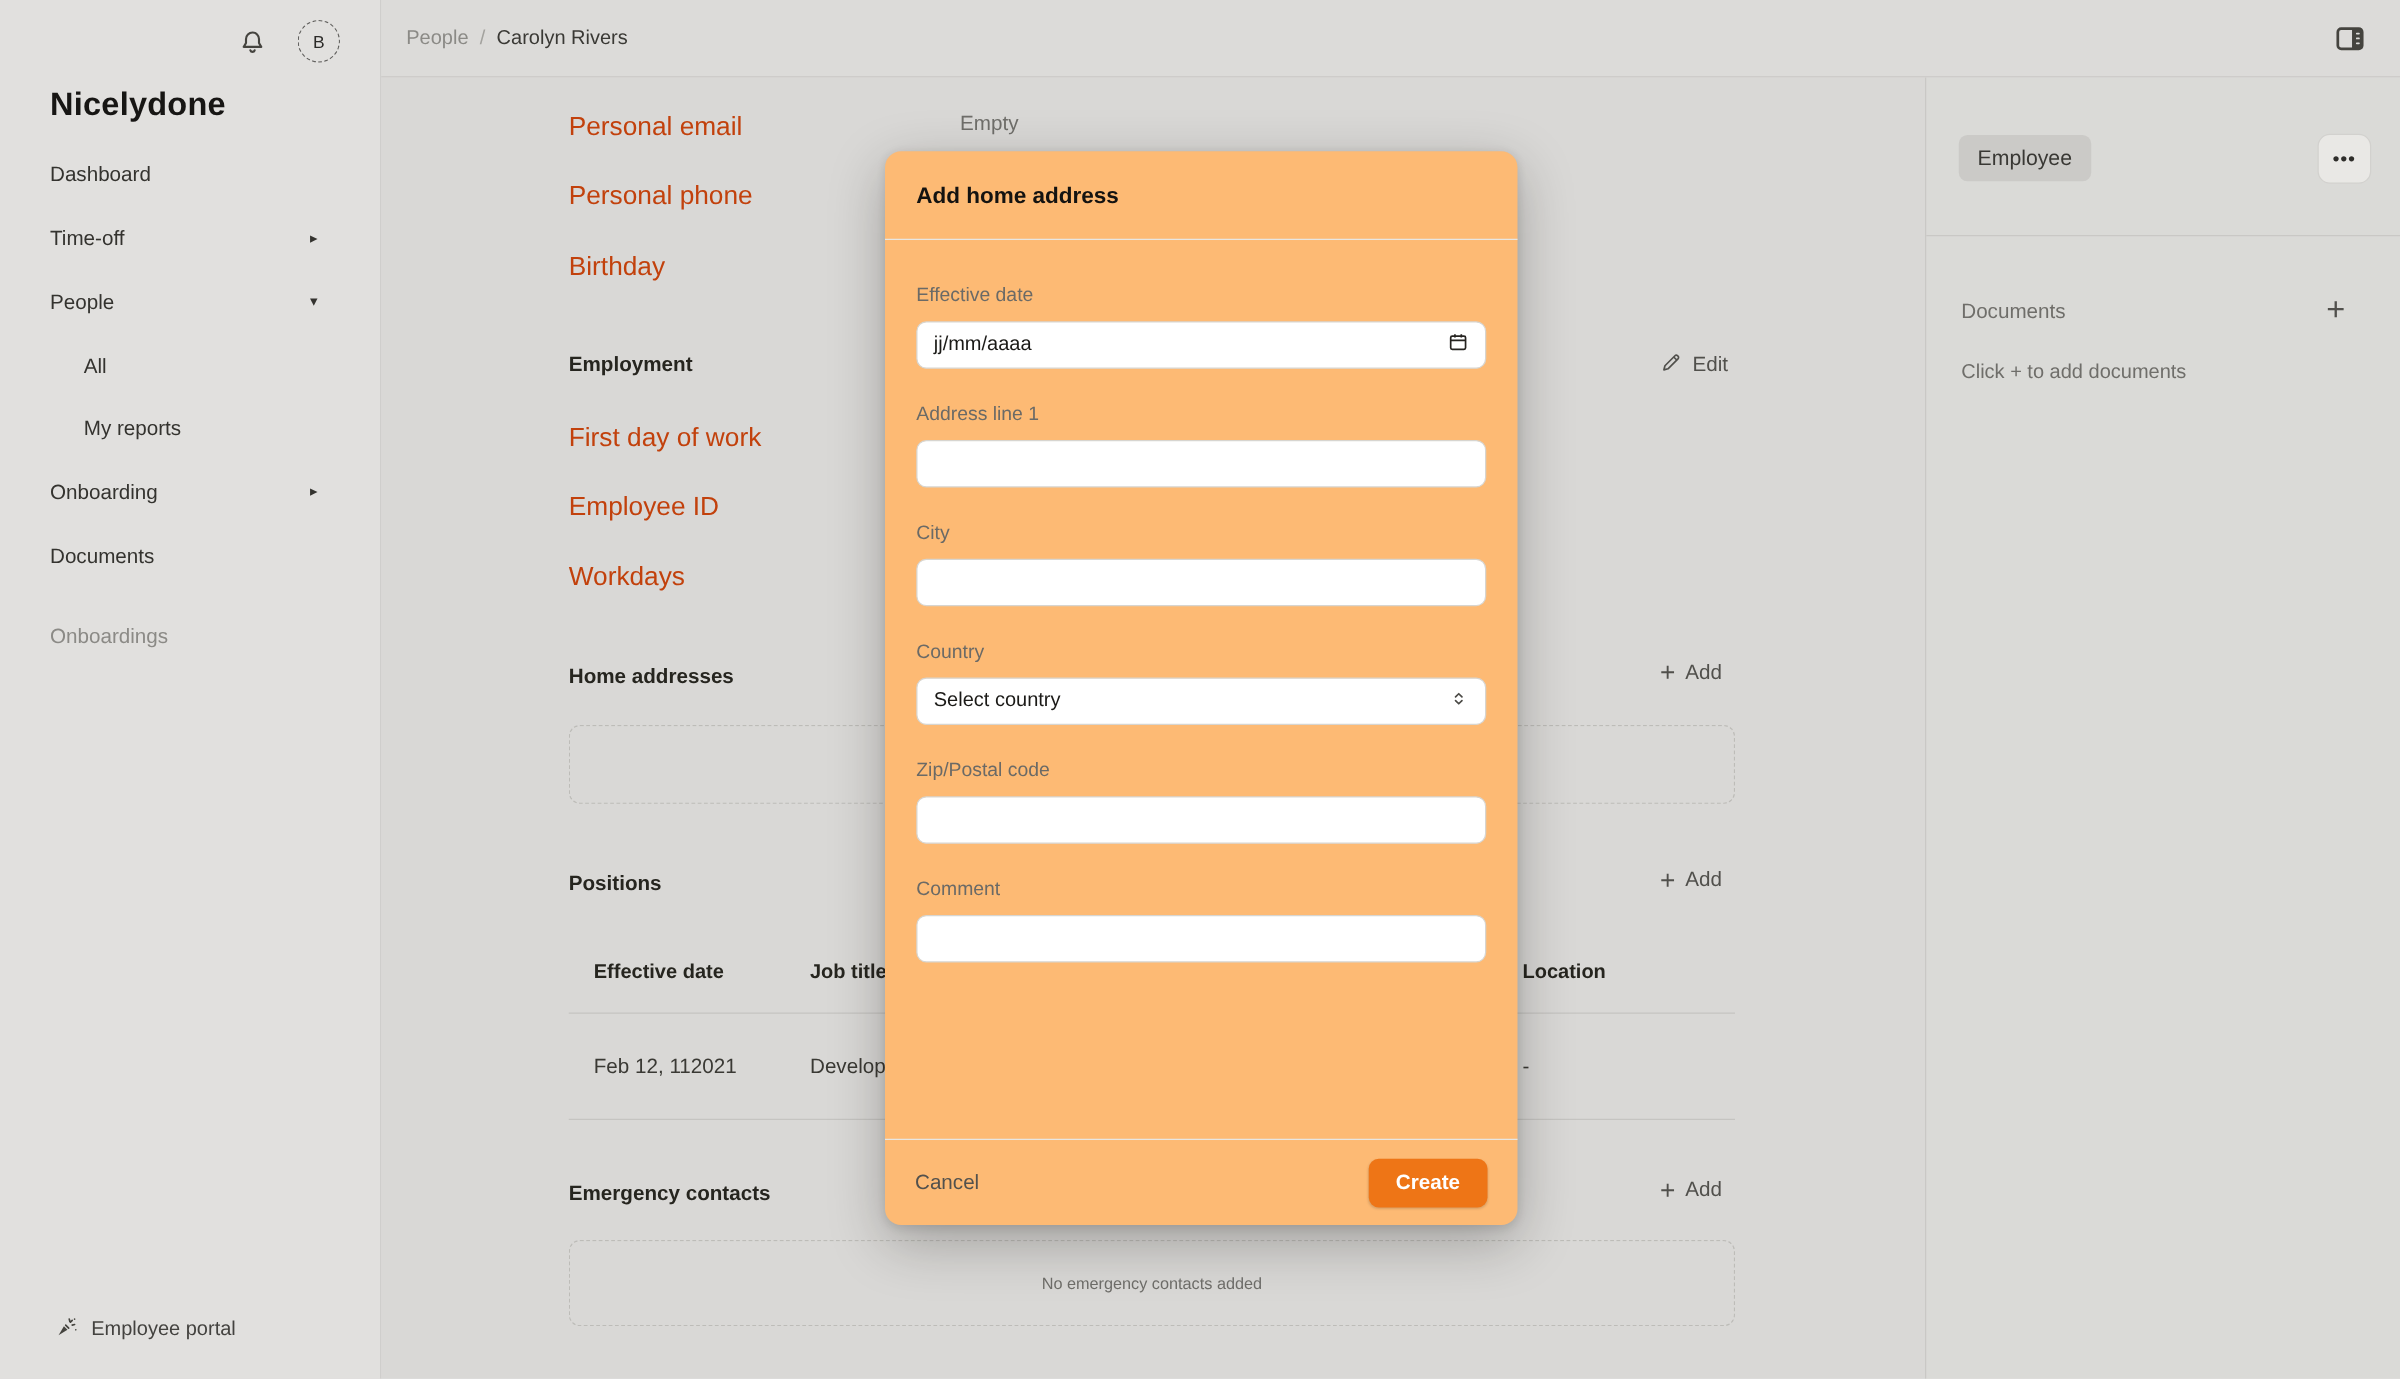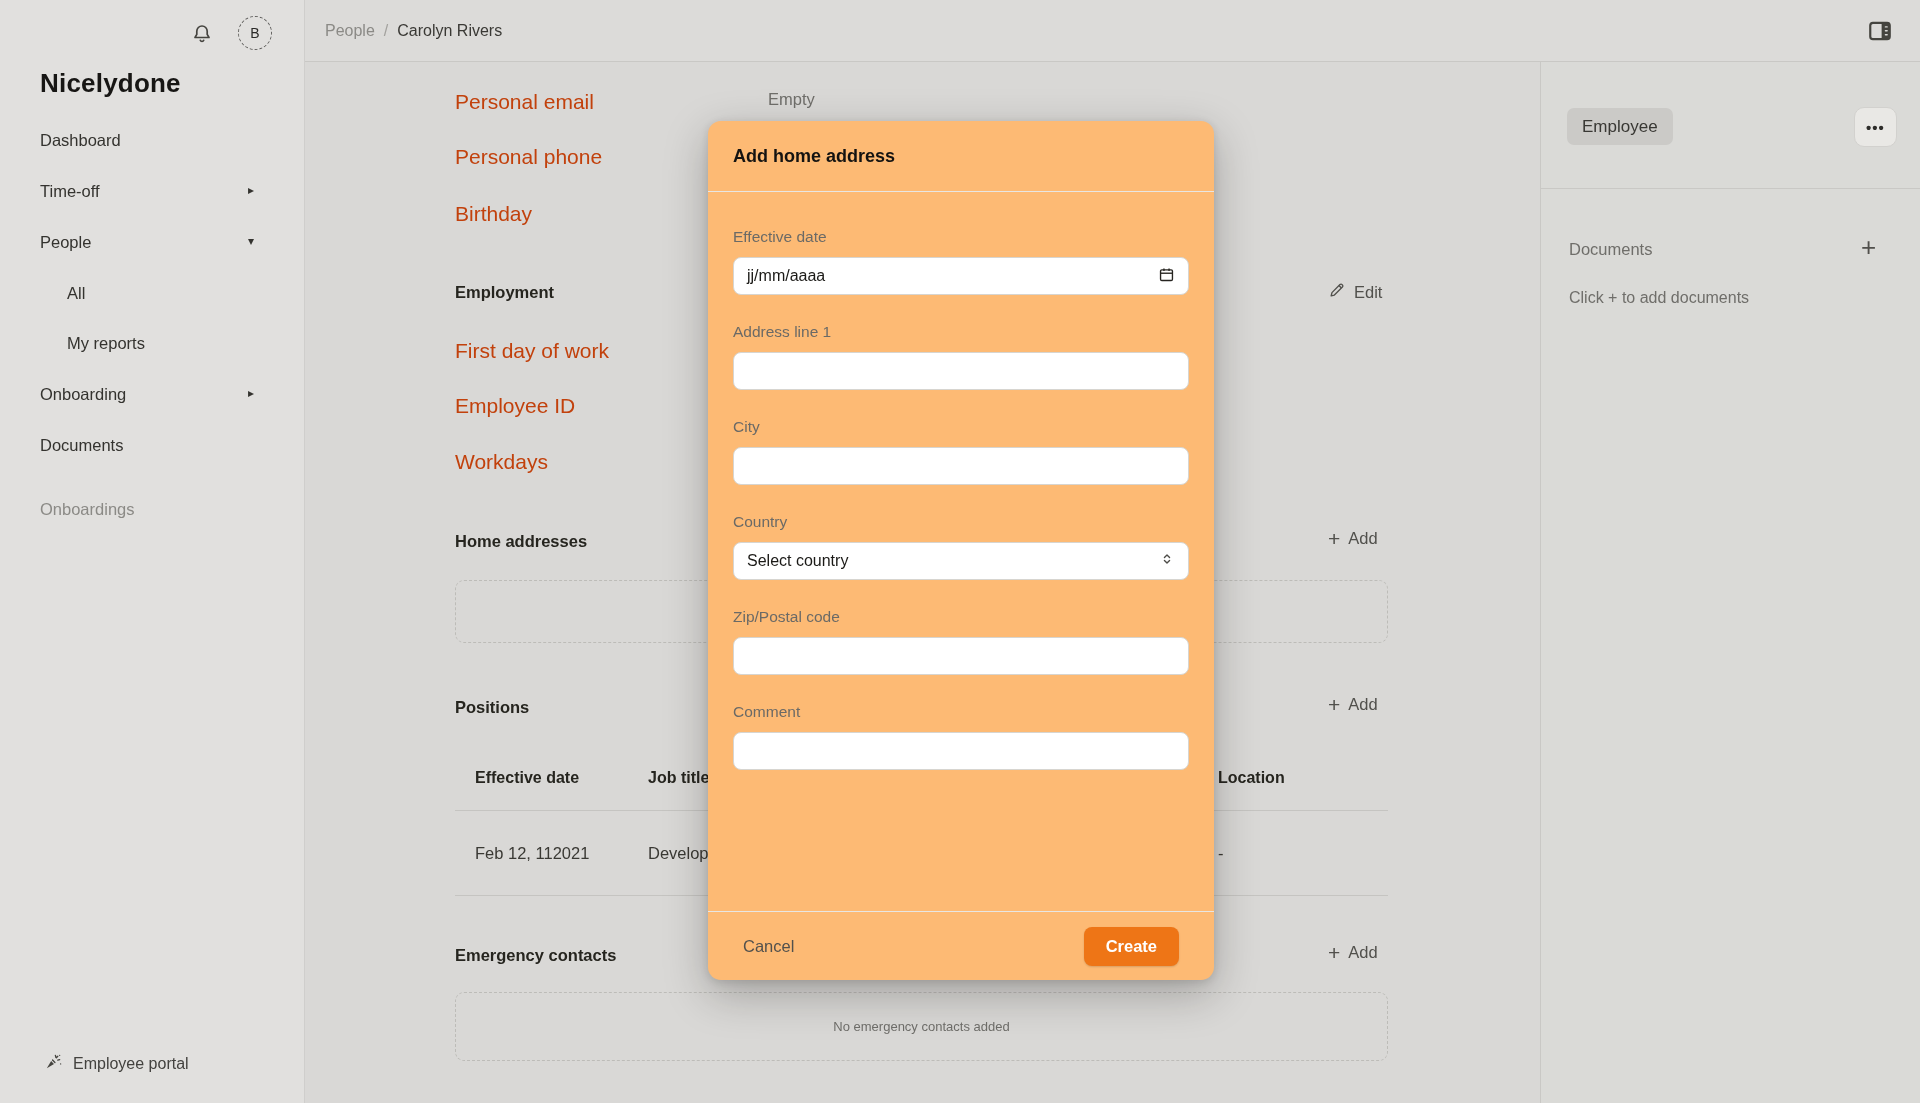--- a/index.html
+++ b/index.html
@@ -62,21 +62,21 @@
   .modal-title { font-size:18px; font-weight:700; color:#141311; }
   .modal-body { padding:36px 25px 0 25px; }
   .field { margin-bottom:28px; }
   .field-label { display:block; font-size:15.5px; color:#6b6a66; margin-bottom:11px; }
   .input { height:38px; background:#ffffff; border:1px solid #d7d5d0; border-radius:8px;
            display:flex; align-items:center; padding:0 13px; cursor:text; }
   .input.clickable { cursor:pointer; }
   .input-text { font-size:16px; color:#1b1a17; }
   .input .spacer { flex:1; }
   .modal-footer { position:absolute; left:0; bottom:0; width:100%; height:69px; border-top:1px solid #e8e6e2;
-                  display:flex; align-items:center; justify-content:space-between; padding:0 35px; }
+                  display:flex; align-items:center; justify-content:space-between; padding:0 24px; }
   .cancel-btn { font-size:16.5px; color:#52514d; cursor:pointer; background:none; border:none; font-family:inherit; }
   .create-btn { background:#ee7516; color:#fff; border:none; border-radius:8px; padding:10px 22px;
                 font-size:16.5px; font-weight:700; font-family:inherit; cursor:pointer;
                 box-shadow:0 1px 2px rgba(0,0,0,.15); }
 </style>
 </head>
 <body>
 
 <div id="page">
 

